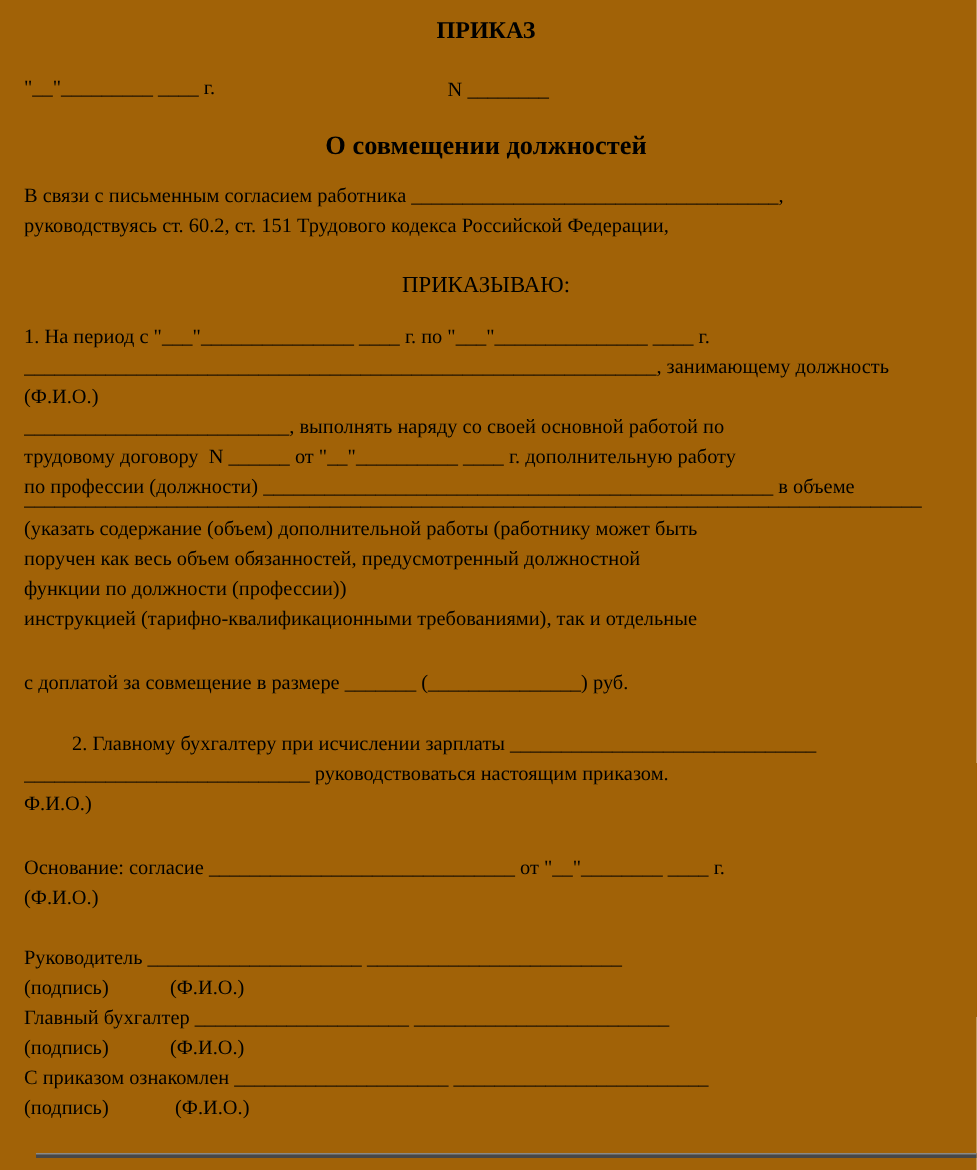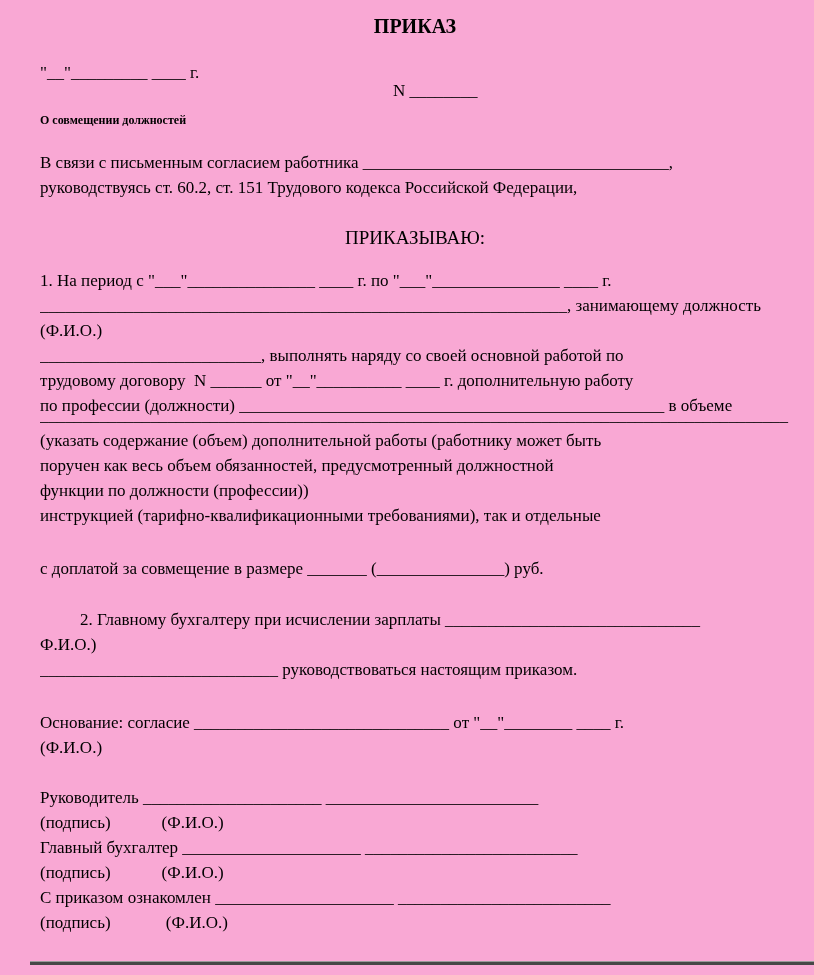--- a/index.html
+++ b/index.html
@@ -1,52 +1,53 @@
 <!DOCTYPE html>
 <html><head>
 <meta charset="utf-8">
 <style>
   html, body { margin: 0; padding: 0; background: #ffffff; }
   .page {
     position: relative;
     width: 814px;
     height: 975px;
     box-sizing: border-box;
-    padding: 14px 24px 0 40px;
-    background: #f9a8d4;
+    padding: 14px 24px 0 20px;
+    background: #a16207;
     color: #000000;
     font-family: "Liberation Serif", "DejaVu Serif", serif;
     font-size: 17px;
     line-height: 25px;
     overflow: hidden;
   }
   .line {
     white-space: pre;
     overflow: hidden;
     height: 25px;
     line-height: 25px;
   }
   .title {
     text-align: center;
     font-weight: bold;
     font-size: 20px;
   }
   .subject {
+    text-align: center;
     font-weight: bold;
-    font-size: 12px;
+    font-size: 22px;
     margin-top: 23px;
   }
   .resolution {
     text-align: center;
     font-weight: normal;
     font-size: 19px;
     margin-top: 25px;
   }
   .date-row { position: relative; margin-top: 21px; height: 25px; }
-  .date-row .num { position: absolute; left: 353px; top: 18px; }
+  .date-row .num { position: absolute; left: 353px; top: 2px; }
   .mt13 { margin-top: 28px; }
   .mt17 { margin-top: 17px; }
   .mt18 { margin-top: 18px; }
   .mt25 { margin-top: 25px; }
   .mt26 { margin-top: 26px; margin-left: 40px; }
   .full-blank { margin-top: -15px; }
   .bottom-rule {
     position: absolute;
     left: 30px;
     right: 0;
@@ -85,22 +86,22 @@
   <div class="line full-blank">________________________________________________________________________________________</div>
 
   <div class="line">(указать содержание (объем) дополнительной работы (работнику может быть</div>
   <div class="line">поручен как весь объем обязанностей, предусмотренный должностной</div>
   <div class="line">функции по должности (профессии))</div>
   <div class="line">инструкцией (тарифно-квалификационными требованиями), так и отдельные</div>
 
   <div class="line mt13">с доплатой за совмещение в размере _______ (_______________) руб.</div>
 
   <div class="line mt26">2. Главному бухгалтеру при исчислении зарплаты ______________________________</div>
+  <div class="line">____________________________ руководствоваться настоящим приказом.</div>
   <div class="line">Ф.И.О.)</div>
-  <div class="line">____________________________ руководствоваться настоящим приказом.</div>
 
   <div class="line mt13">Основание: согласие ______________________________ от "__"________ ____ г.</div>
   <div class="line">(Ф.И.О.)</div>
 
   <div class="line mt25">Руководитель _____________________ _________________________</div>
   <div class="line">(подпись)            (Ф.И.О.)</div>
   <div class="line">Главный бухгалтер _____________________ _________________________</div>
   <div class="line">(подпись)            (Ф.И.О.)</div>
   <div class="line">С приказом ознакомлен _____________________ _________________________</div>
   <div class="line">(подпись)             (Ф.И.О.)</div>

